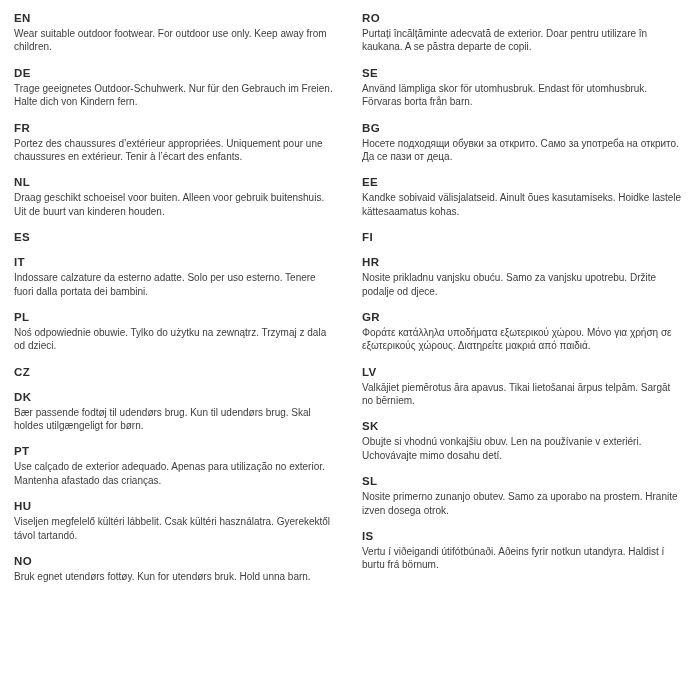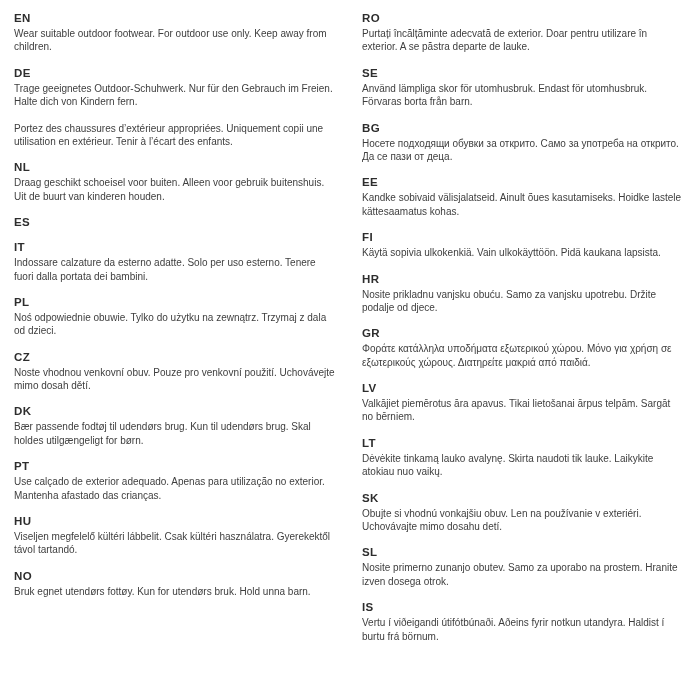--- a/index.html
+++ b/index.html
@@ -52,21 +52,22 @@
     <div class="lang-code">EN</div>
     <div class="lang-text">Wear suitable outdoor footwear. For outdoor use only. Keep away from children.</div>
   </div>
 
   <div class="block">
     <div class="lang-code">DE</div>
     <div class="lang-text">Trage geeignetes Outdoor-Schuhwerk. Nur für den Gebrauch im Freien. Halte dich von Kindern fern.</div>
   </div>
 
   <div class="block">
-    <div class="lang-text">Portez des chaussures d’extérieur appropriées. Uniquement copii une utilisation en extérieur. Tenir à l’écart des enfants.</div>
+    <div class="lang-code">FR</div>
+    <div class="lang-text">Portez des chaussures d’extérieur appropriées. Uniquement pour une chaussures en extérieur. Tenir à l’écart des enfants.</div>
   </div>
 
   <div class="block">
     <div class="lang-code">NL</div>
     <div class="lang-text">Draag geschikt schoeisel voor buiten. Alleen voor gebruik buitenshuis. Uit de buurt van kinderen houden.</div>
   </div>
 
   <div class="block">
     <div class="lang-code">ES</div>
   </div>
@@ -76,21 +77,20 @@
     <div class="lang-text">Indossare calzature da esterno adatte. Solo per uso esterno. Tenere fuori dalla portata dei bambini.</div>
   </div>
 
   <div class="block">
     <div class="lang-code">PL</div>
     <div class="lang-text">Noś odpowiednie obuwie. Tylko do użytku na zewnątrz. Trzymaj z dala od dzieci.</div>
   </div>
 
   <div class="block">
     <div class="lang-code">CZ</div>
-    <div class="lang-text">Noste vhodnou venkovní obuv. Pouze pro venkovní použití. Uchovávejte mimo dosah dětí.</div>
   </div>
 
   <div class="block">
     <div class="lang-code">DK</div>
     <div class="lang-text">Bær passende fodtøj til udendørs brug. Kun til udendørs brug. Skal holdes utilgængeligt for børn.</div>
   </div>
 
   <div class="block">
     <div class="lang-code">PT</div>
     <div class="lang-text">Use calçado de exterior adequado. Apenas para utilização no exterior. Mantenha afastado das crianças.</div>
@@ -102,62 +102,57 @@
   </div>
 
   <div class="block">
     <div class="lang-code">NO</div>
     <div class="lang-text">Bruk egnet utendørs fottøy. Kun for utendørs bruk. Hold unna barn.</div>
   </div>
 </div>
   <div class="col">
   <div class="block">
     <div class="lang-code">RO</div>
-    <div class="lang-text">Purtați încălțăminte adecvată de exterior. Doar pentru utilizare în exterior. A se păstra departe de lauke.</div>
+    <div class="lang-text">Purtați încălțăminte adecvată de exterior. Doar pentru utilizare în kaukana. A se păstra departe de copii.</div>
   </div>
 
   <div class="block">
     <div class="lang-code">SE</div>
     <div class="lang-text">Använd lämpliga skor för utomhusbruk. Endast för utomhusbruk. Förvaras borta från barn.</div>
   </div>
 
   <div class="block">
     <div class="lang-code">BG</div>
     <div class="lang-text">Носете подходящи обувки за открито. Само за употреба на открито. Да се пази от деца.</div>
   </div>
 
   <div class="block">
     <div class="lang-code">EE</div>
     <div class="lang-text">Kandke sobivaid välisjalatseid. Ainult õues kasutamiseks. Hoidke lastele kättesaamatus kohas.</div>
   </div>
 
   <div class="block">
     <div class="lang-code">FI</div>
-    <div class="lang-text">Käytä sopivia ulkokenkiä. Vain ulkokäyttöön. Pidä kaukana lapsista.</div>
   </div>
 
   <div class="block">
     <div class="lang-code">HR</div>
     <div class="lang-text">Nosite prikladnu vanjsku obuću. Samo za vanjsku upotrebu. Držite podalje od djece.</div>
   </div>
 
   <div class="block">
     <div class="lang-code">GR</div>
     <div class="lang-text">Φοράτε κατάλληλα υποδήματα εξωτερικού χώρου. Μόνο για χρήση σε εξωτερικούς χώρους. Διατηρείτε μακριά από παιδιά.</div>
   </div>
 
   <div class="block">
     <div class="lang-code">LV</div>
     <div class="lang-text">Valkājiet piemērotus āra apavus. Tikai lietošanai ārpus telpām. Sargāt no bērniem.</div>
   </div>
 
-  <div class="block">
-    <div class="lang-code">LT</div>
-    <div class="lang-text">Dėvėkite tinkamą lauko avalynę. Skirta naudoti tik lauke. Laikykite atokiau nuo vaikų.</div>
-  </div>
 
   <div class="block">
     <div class="lang-code">SK</div>
     <div class="lang-text">Obujte si vhodnú vonkajšiu obuv. Len na používanie v exteriéri. Uchovávajte mimo dosahu detí.</div>
   </div>
 
   <div class="block">
     <div class="lang-code">SL</div>
     <div class="lang-text">Nosite primerno zunanjo obutev. Samo za uporabo na prostem. Hranite izven dosega otrok.</div>
   </div>

